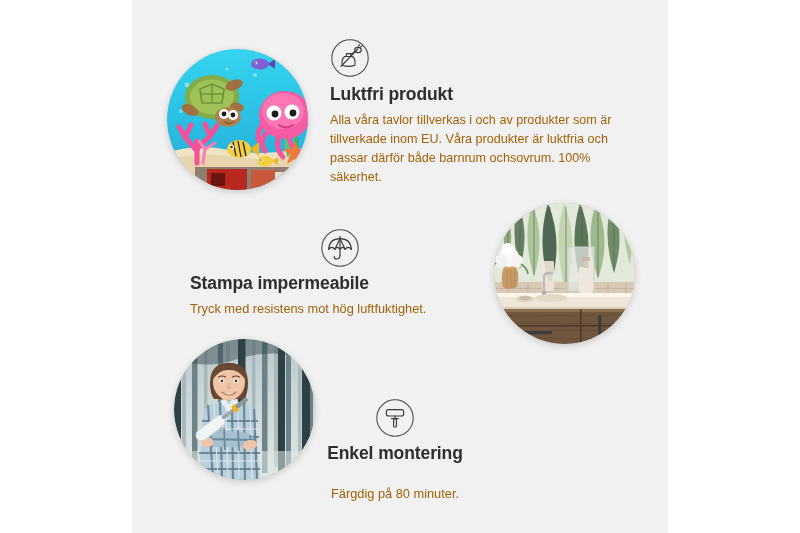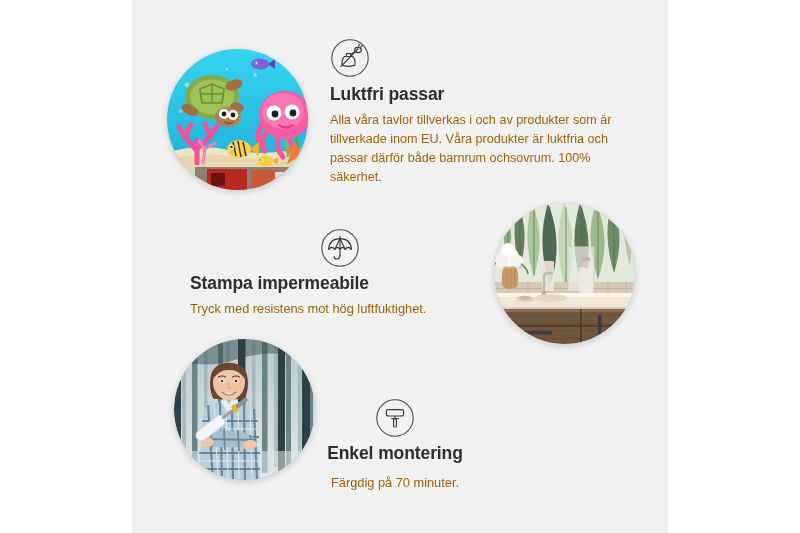--- a/index.html
+++ b/index.html
@@ -90,21 +90,21 @@
   #feature-waterproof .f-body  { font-size: 12.8px; }
 
   
   #feature-easy-install {
     left: 245px;
     top: 398px;
     width: 300px;
     text-align: center;
   }
   #feature-easy-install .icon-wrap { margin: 0 auto 5px auto; }
-  #feature-easy-install .f-title { margin-bottom: 9px; }
+  #feature-easy-install .f-title { margin-bottom: 20px; }
   #feature-easy-install .f-body  { font-size: 12.8px; }
 
   
   #photo-underwater { left: 167px; top: 49px;  width: 141px; height: 141px; }
   #photo-bathroom   { left: 494px; top: 203px; width: 141px; height: 141px; }
   #photo-painter    { left: 174px; top: 339px; width: 141px; height: 141px; }
 </style>
 </head>
 <body>
 
@@ -470,21 +470,21 @@
 
           <ellipse cx="28.0" cy="12.0" rx="3.3" ry="2.6"></ellipse>
 
           <path d="M30.6 9.0 L32.4 7.6"></path>
           <path d="M28.6 8.3 L29.4 6.5"></path>
         </g>
 
         <path d="M11.0 28.4 L27.8 11.0" stroke="#3a3a3a" stroke-width="1.25" stroke-linecap="round"></path>
       </svg>
     </span>
-    <div class="f-title">Luktfri passar</div>
+    <div class="f-title">Luktfri produkt</div>
     <div class="f-body">Alla våra tavlor tillverkas i och av produkter som är tillverkade inom EU. Våra produkter är luktfria och passar därför både barnrum ochsovrum. 100% säkerhet.</div>
   </div>
 
   <div class="feature" id="feature-waterproof">
     <span class="icon-wrap">
       <svg viewBox="0 0 40 40" xmlns="http://www.w3.org/2000/svg">
         <circle cx="20" cy="20" r="18.2" fill="none" stroke="#4a4a4a" stroke-width="1.05"></circle>
         <g fill="none" stroke="#3a3a3a" stroke-width="1.15" stroke-linecap="round" stroke-linejoin="round">
 
           <path d="M8.6 21.4 Q9.4 10.6 20 10.6 Q30.6 10.6 31.4 21.4"></path>
@@ -515,16 +515,16 @@
           <rect x="11.4" y="11.6" width="17.2" height="6.4" rx="2.0"></rect>
 
           <path d="M20 18.0 L20 20.6"></path>
           <path d="M16.6 20.6 L23.4 20.6"></path>
 
           <rect x="18.6" y="20.6" width="2.8" height="8.4" rx="1.1"></rect>
         </g>
       </svg>
     </span>
     <div class="f-title">Enkel montering</div>
-    <div class="f-body">Färgdig på 70 minuter.</div>
+    <div class="f-body">Färgdig på 80 minuter.</div>
   </div>
 
 </div>
 
 </body></html>

